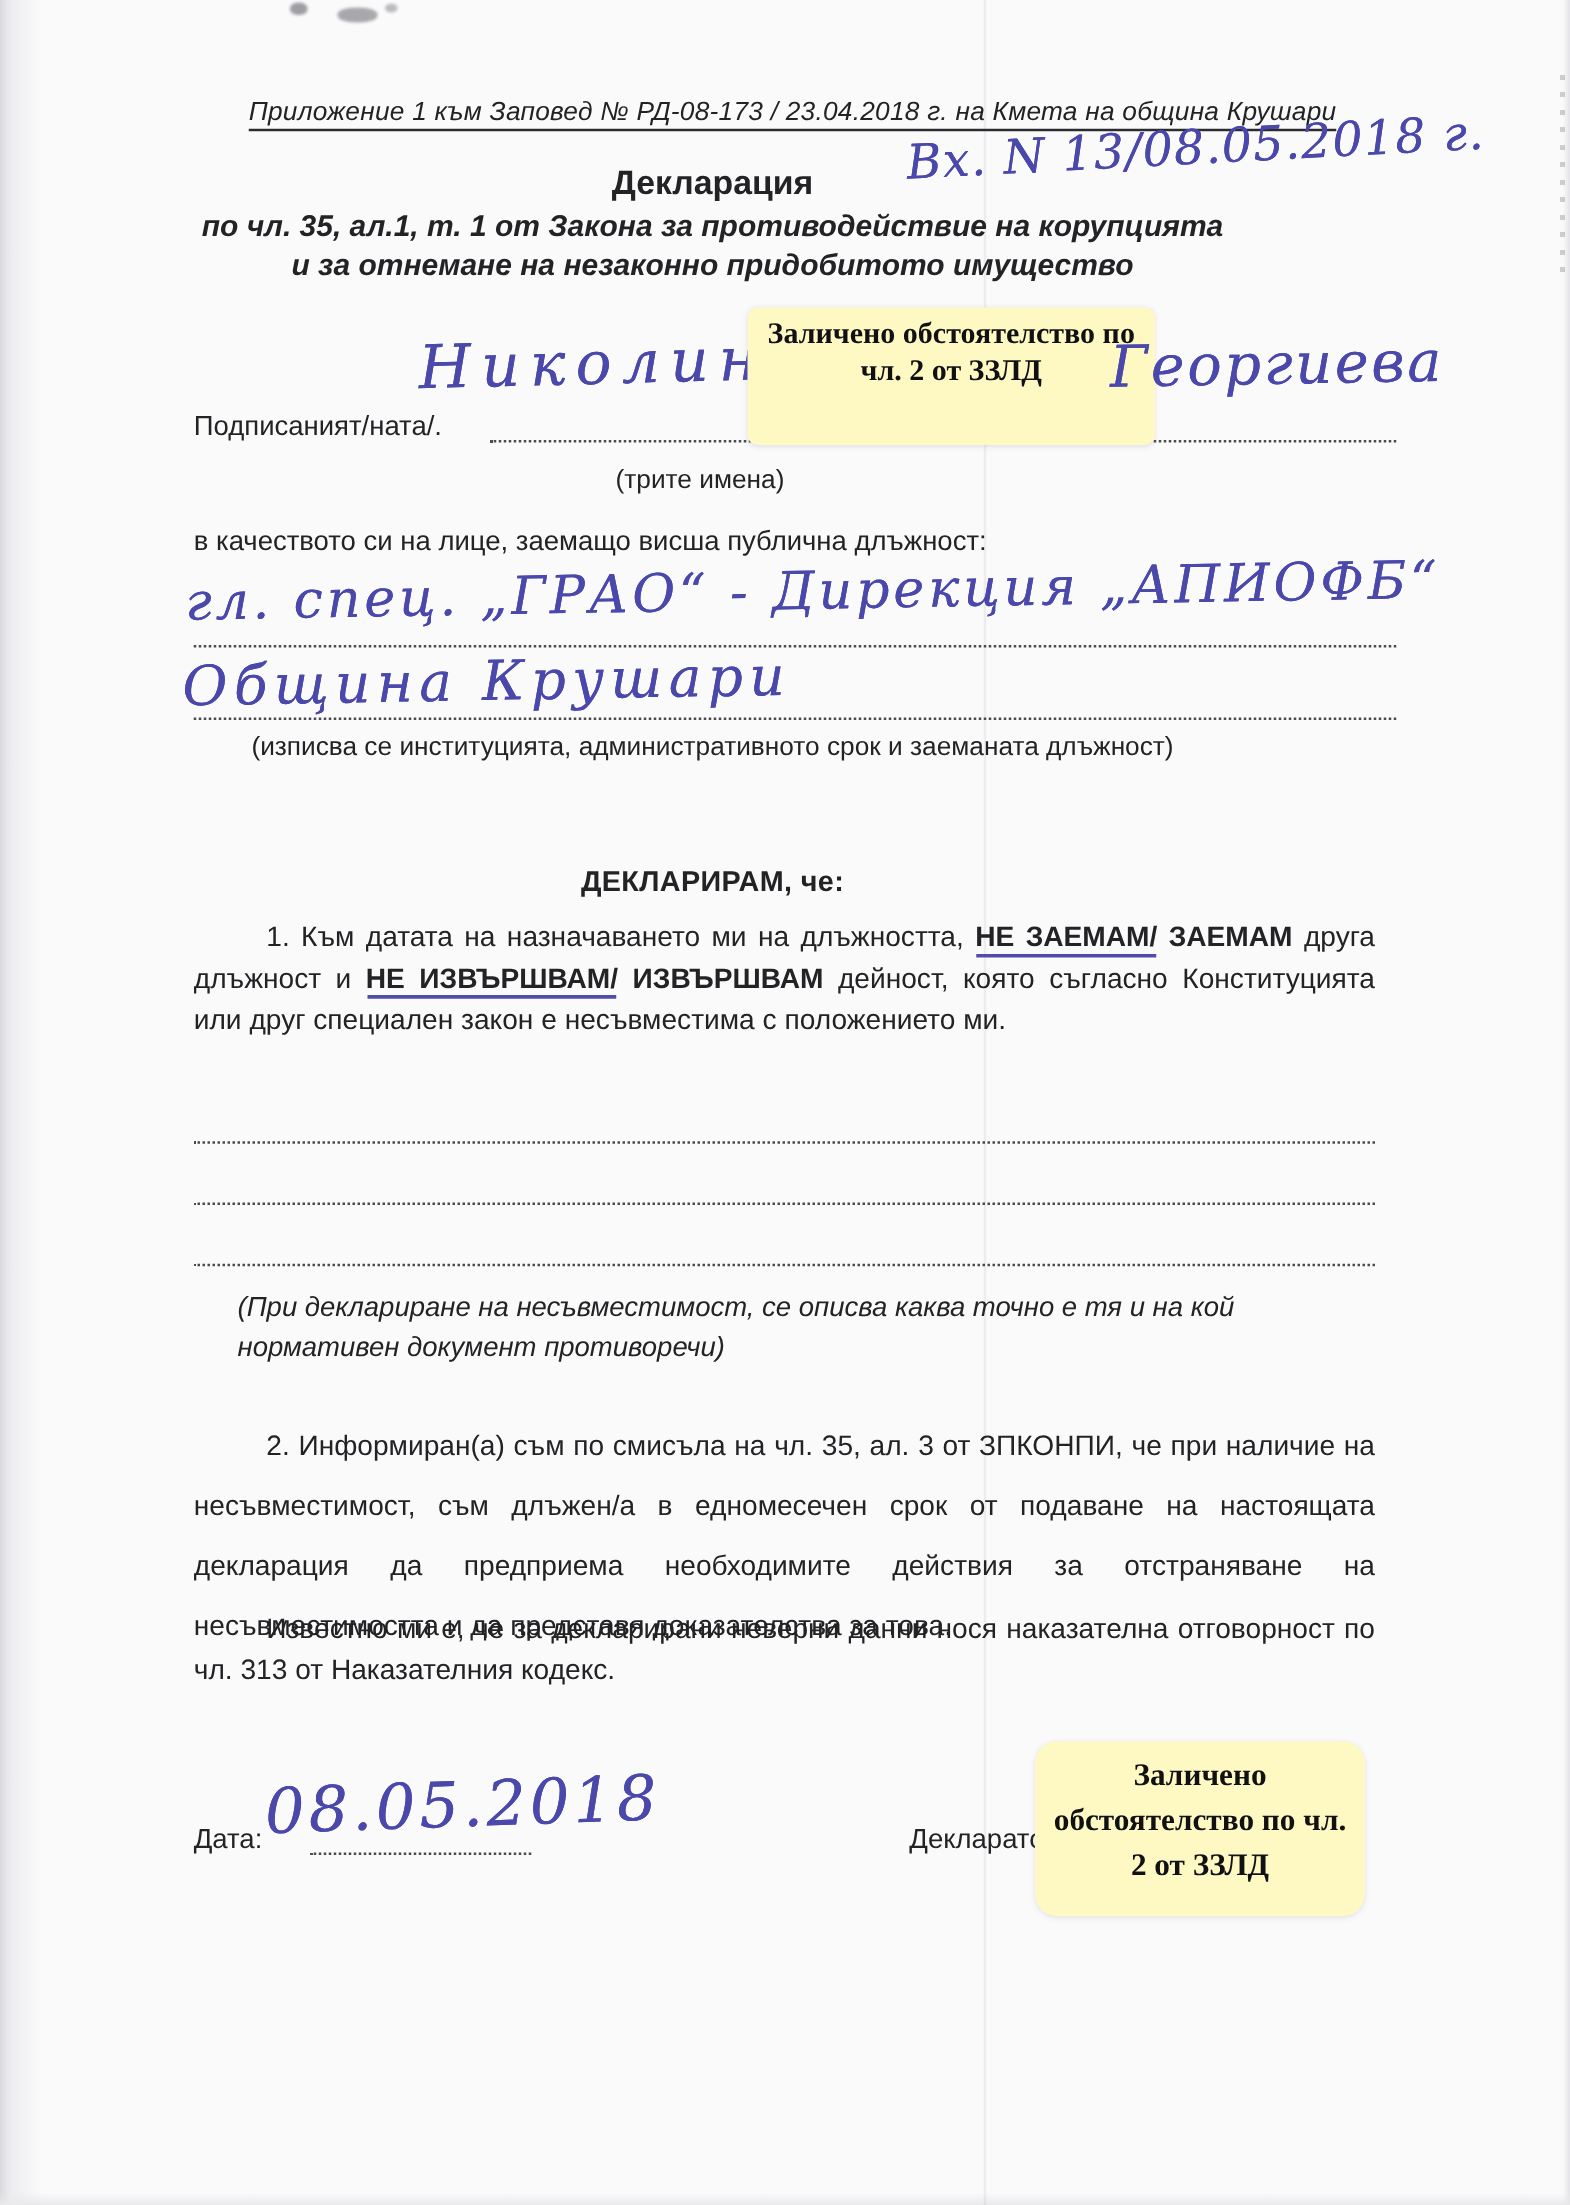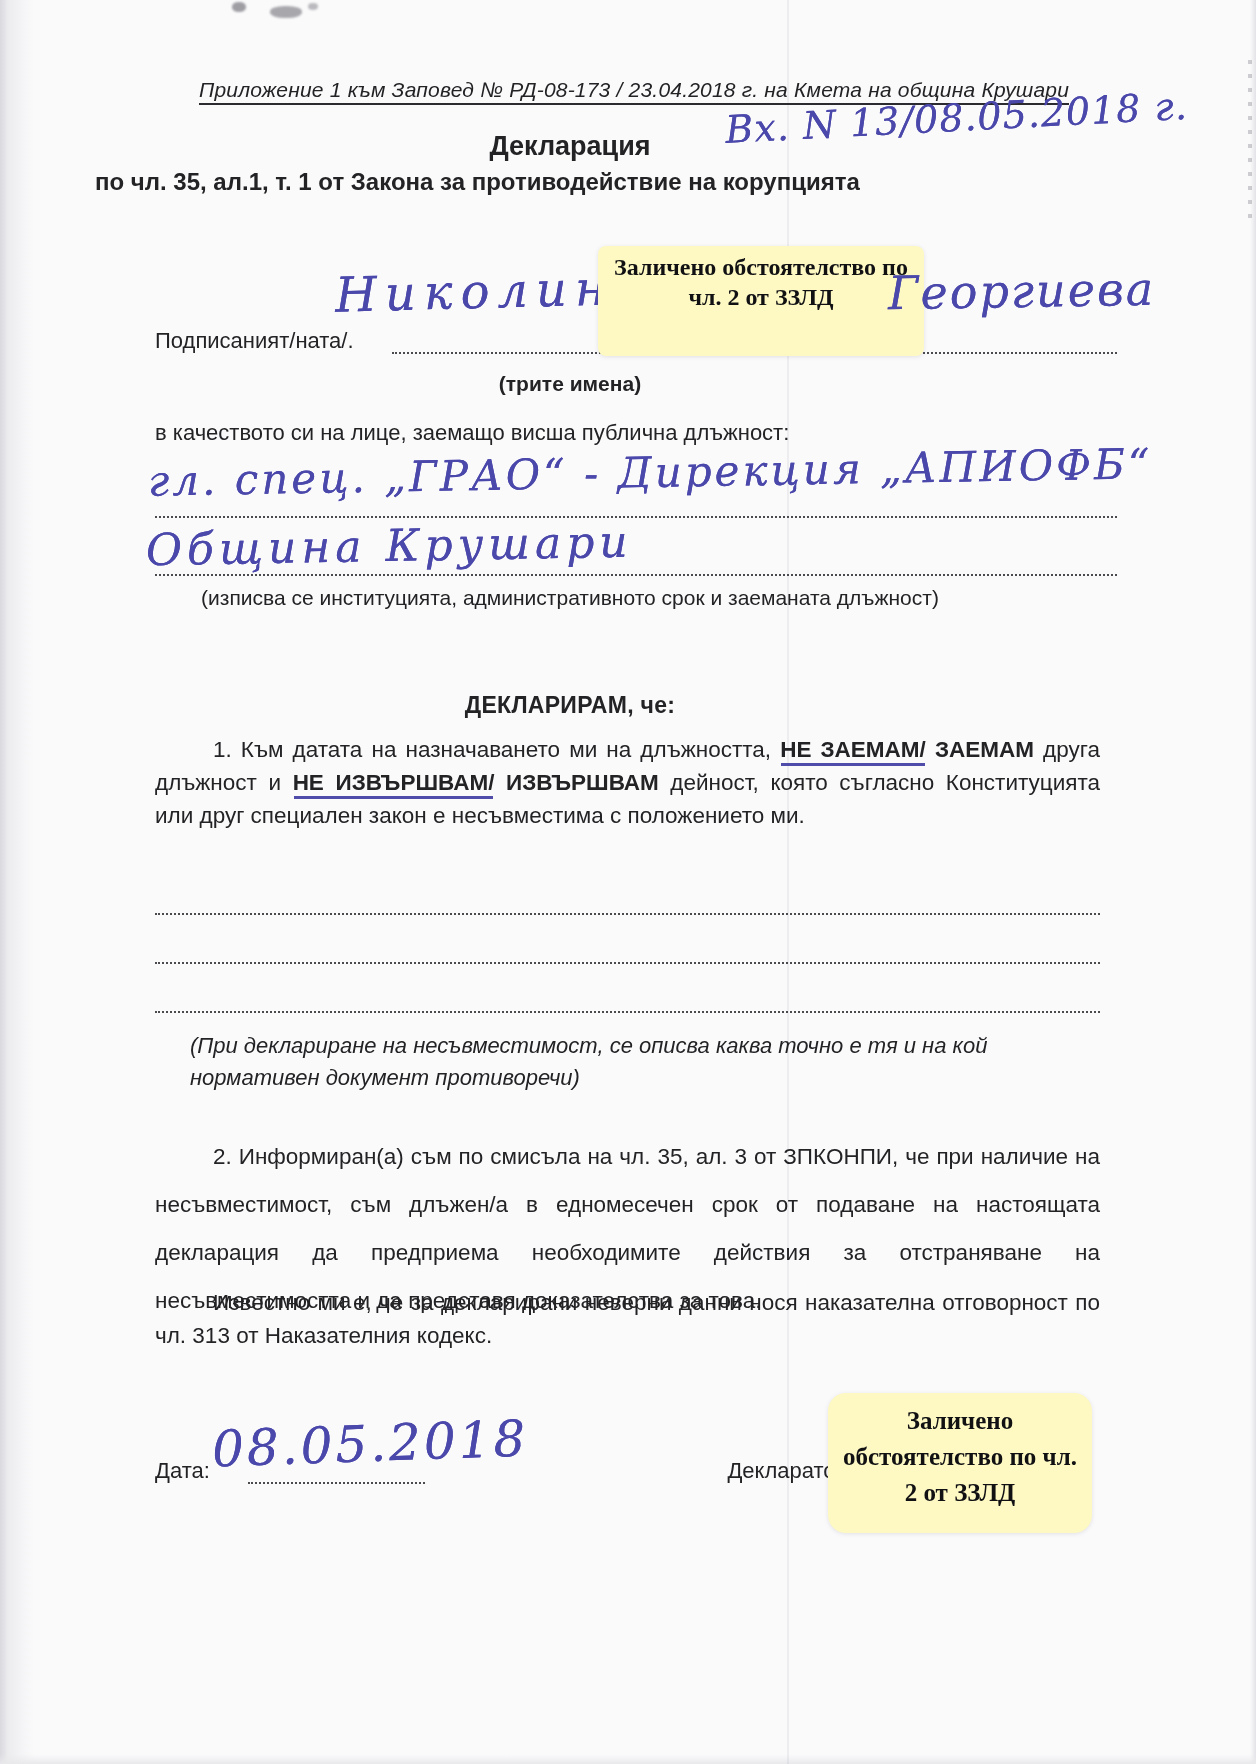--- a/index.html
+++ b/index.html
@@ -20,21 +20,21 @@
     background:linear-gradient(to top,#e9e9ec,rgba(251,250,251,0));}
   .fold-line{left:787px;top:0;width:2px;height:1764px;background:rgba(150,152,168,.13);}
   .smudge{background:#45454e;border-radius:45%;filter:blur(1.2px);}
   .edge-marks{right:4px;top:60px;width:4px;height:160px;
     background:repeating-linear-gradient(to bottom,rgba(120,120,130,.35) 0 4px,rgba(0,0,0,0) 4px 14px);}
 
   
   .header-note{left:155px;top:78px;font-size:21px;font-style:italic;letter-spacing:.2px;}
   .header-note span{border-bottom:2px solid #2c2c30;padding-bottom:2px;margin-left:44px;}
   .doc-title{left:58px;top:131px;width:1024px;text-align:center;font-size:27px;font-weight:bold;}
-  .doc-subtitle{left:95px;top:166px;width:950px;text-align:left;font-size:24px;font-weight:bold;line-height:31px;}
+  .doc-subtitle{left:95px;top:166px;width:950px;text-align:center;font-size:24px;font-weight:bold;line-height:31px;font-style:italic;}
   .caption{font-size:21px;}
   .caption-center{text-align:center;}
   .body-par{width:945px;font-size:22.5px;line-height:33px;text-align:justify;text-indent:58px;}
   .bold{font-weight:bold;}
   .heading-declare{left:58px;top:692px;width:1024px;text-align:center;font-size:23px;font-weight:bold;letter-spacing:.3px;}
   .note-italic{font-style:italic;font-size:22px;line-height:32px;text-align:left;}
 
   
   .dotted{border-top:2px dotted #4a4a4f;height:0;}
   .leader-row{display:flex;align-items:flex-end;gap:36px;}
@@ -77,31 +77,32 @@
 <div class="abs smudge" style="left:308px;top:3px;width:10px;height:7px;opacity:.35;"></div>
 
 <div class="abs header-note">
   <span>Приложение 1 към Заповед № РД-08-173 / 23.04.2018 г. на Кмета на община Крушари</span>
 </div>
 <div class="abs handwriting" style="left:725px;top:96px;font-size:38px;transform:rotate(-3deg);letter-spacing:1px;">Вх. N 13/08.05.2018 г.</div>
 
 <div class="abs doc-title">Декларация</div>
 <div class="abs doc-subtitle">
   <div>по чл. 35, ал.1, т. 1 от Закона за противодействие на корупцията</div>
+  <div>и за отнемане на незаконно придобитото имущество</div>
 </div>
 
 <div class="abs redaction top">Заличено обстоятелство по чл. 2 от ЗЗЛД</div>
 
 <div class="abs leader-row" style="left:155px;top:328px;width:962px;">
   <span class="label">Подписаният/ната/.</span>
   <span class="fill"></span>
 </div>
 <div class="abs handwriting" style="left:335px;top:262px;font-size:48px;letter-spacing:8px;transform:rotate(-1.5deg);">Николиния</div>
 <div class="abs handwriting" style="left:888px;top:264px;font-size:46px;letter-spacing:2px;transform:rotate(-1deg);z-index:7;">Георгиева</div>
-<div class="abs caption caption-center" style="left:58px;top:372px;width:1024px;font-weight:bold;">(трите имена)</div>
+<div class="abs caption caption-center" style="left:48px;top:372px;width:1024px;">(трите имена)</div>
 
 <div class="abs" style="left:155px;top:420px;font-size:22px;">в качеството си на лице, заемащо висша публична длъжност:</div>
 <div class="abs handwriting" style="left:148px;top:448px;font-size:42px;letter-spacing:3px;transform:rotate(-1deg);">гл. спец. „ГРАО“ - Дирекция „АПИОФБ“</div>
 <div class="abs dotted" style="left:155px;top:516px;width:962px;"></div>
 <div class="abs handwriting" style="left:146px;top:520px;font-size:44px;letter-spacing:5px;transform:rotate(-1deg);">Община Крушари</div>
 <div class="abs dotted" style="left:155px;top:574px;width:962px;"></div>
 <div class="abs caption caption-center" style="left:58px;top:586px;width:1024px;">(изписва се институцията, административното срок и заеманата длъжност)</div>
 
 <div class="abs heading-declare">ДЕКЛАРИРАМ, че:</div>
 

